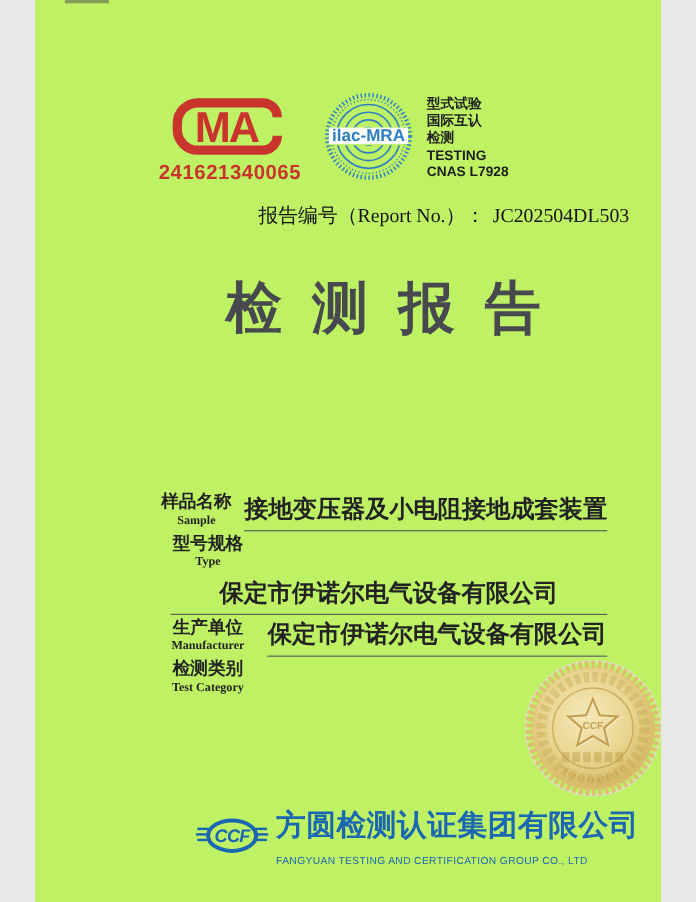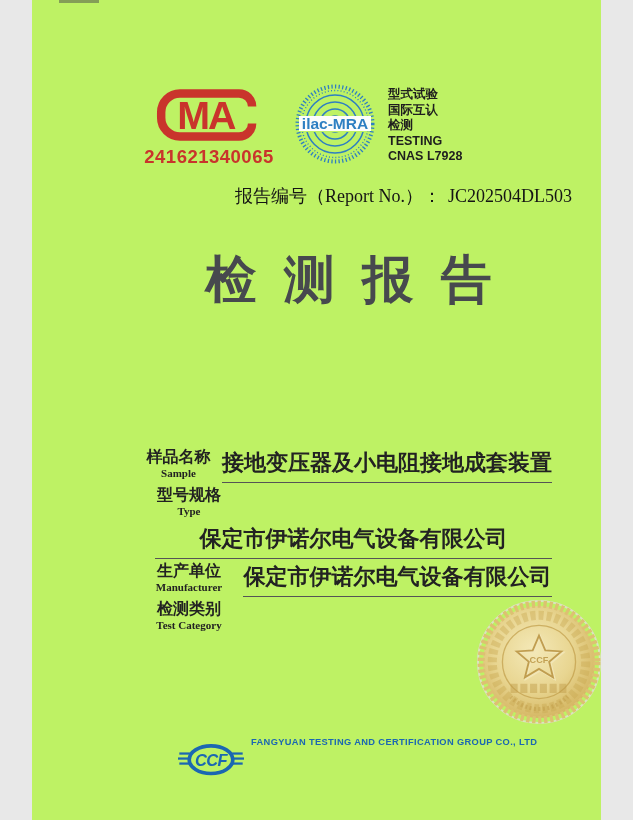--- a/index.html
+++ b/index.html
@@ -48,22 +48,22 @@
     font-size:22px;font-weight:bold;color:#222;padding-bottom:4px;white-space:nowrap;}
 
   
   .seal{position:absolute;left:444px;top:599px;width:126px;height:126px;z-index:5;}
 
   
   .footer{position:absolute;left:146px;top:735px;display:flex;align-items:flex-start;}
   .footer-text{margin-left:7px;}
   .company-zh{font-family:"Liberation Sans","DejaVu Sans",sans-serif;font-weight:900;
     font-size:27px;line-height:30px;color:#1b67b2;letter-spacing:.5px;white-space:nowrap;}
-  .company-en{font-family:"Liberation Sans","DejaVu Sans",sans-serif;font-weight:bold;
-    font-size:9.3px;color:#1b67b2;letter-spacing:.35px;margin-top:2px;white-space:nowrap;}
+  .company-en{font-family:"Liberation Sans","DejaVu Sans",sans-serif;font-weight:normal;
+    font-size:9.3px;color:#1b67b2;letter-spacing:.35px;margin-top:12px;white-space:nowrap;}
 </style>
 </head>
 <body>
 
 <div class="page">
 
   <div class="edge-line"></div>
   <div class="top-dash"></div>
 
   <div class="logos">
@@ -183,17 +183,18 @@
       <ellipse cx="50" cy="30" rx="33" ry="21" fill="none" stroke="#1b67b2" stroke-width="5.5"></ellipse>
       <rect x="2" y="19" width="16" height="3.4" fill="#1b67b2"></rect>
       <rect x="0" y="26.6" width="19" height="3.4" fill="#1b67b2"></rect>
       <rect x="2" y="34.2" width="16" height="3.4" fill="#1b67b2"></rect>
       <rect x="82" y="19" width="16" height="3.4" fill="#1b67b2"></rect>
       <rect x="81" y="26.6" width="19" height="3.4" fill="#1b67b2"></rect>
       <rect x="82" y="34.2" width="16" height="3.4" fill="#1b67b2"></rect>
       <text x="50" y="39" text-anchor="middle" font-family="Liberation Sans, sans-serif" font-size="25" font-weight="bold" font-style="italic" fill="#1b67b2" letter-spacing="-1">CCF</text>
     </svg>
     <div class="footer-text">
+      <div class="company-zh">方圆检测认证集团有限公司</div>
       <div class="company-en">FANGYUAN TESTING AND CERTIFICATION GROUP CO., LTD</div>
     </div>
   </div>
 
 </div>
 
 </body></html>

